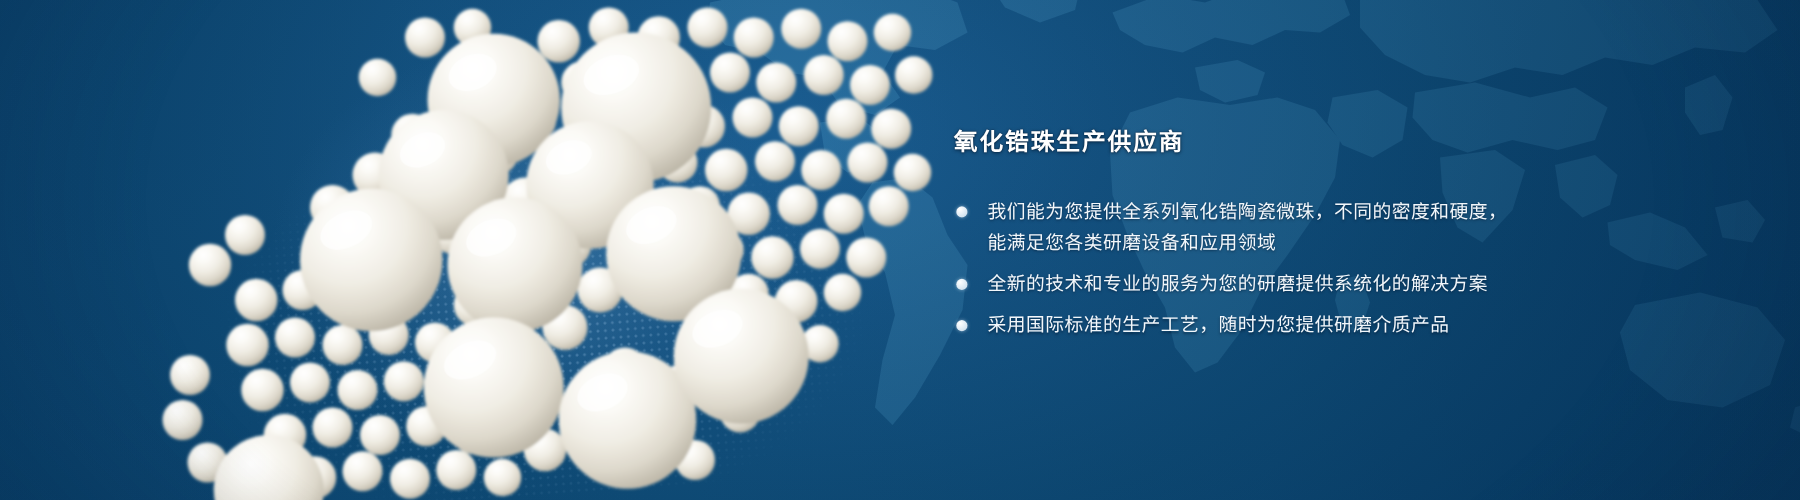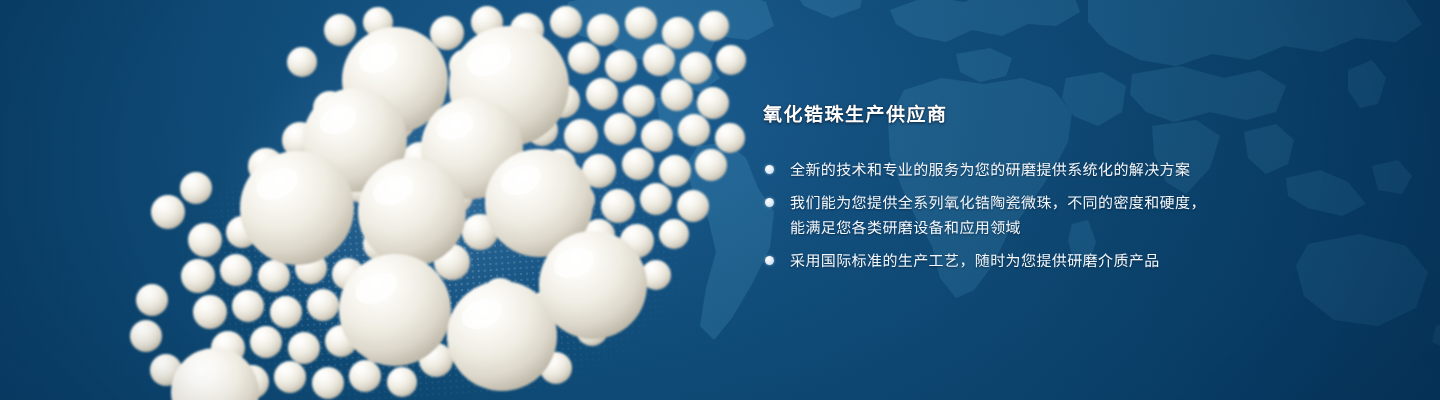--- a/index.html
+++ b/index.html
@@ -378,26 +378,26 @@
   </div>
 
   <div class="bg-vignette"></div>
 
   <div class="copy">
     <h1 class="headline">氧化锆珠生产供应商</h1>
 
     <ul class="bullets">
       <li class="bullet">
         <span class="dot"></span>
-        <span>全新的技术和专业的服务为您的研磨提供系统化的解决方案</span>
+        <span>我们能为您提供全系列氧化锆陶瓷微珠，不同的密度和硬度，</span>
+        <span class="bullet-line-2">能满足您各类研磨设备和应用领域</span>
       </li>
       <li class="bullet">
         <span class="dot"></span>
-        <span>我们能为您提供全系列氧化锆陶瓷微珠，不同的密度和硬度，</span>
-        <span class="bullet-line-2">能满足您各类研磨设备和应用领域</span>
+        <span>全新的技术和专业的服务为您的研磨提供系统化的解决方案</span>
       </li>
       <li class="bullet">
         <span class="dot"></span>
         <span>采用国际标准的生产工艺，随时为您提供研磨介质产品</span>
       </li>
     </ul>
   </div>
 
 </div>
 

